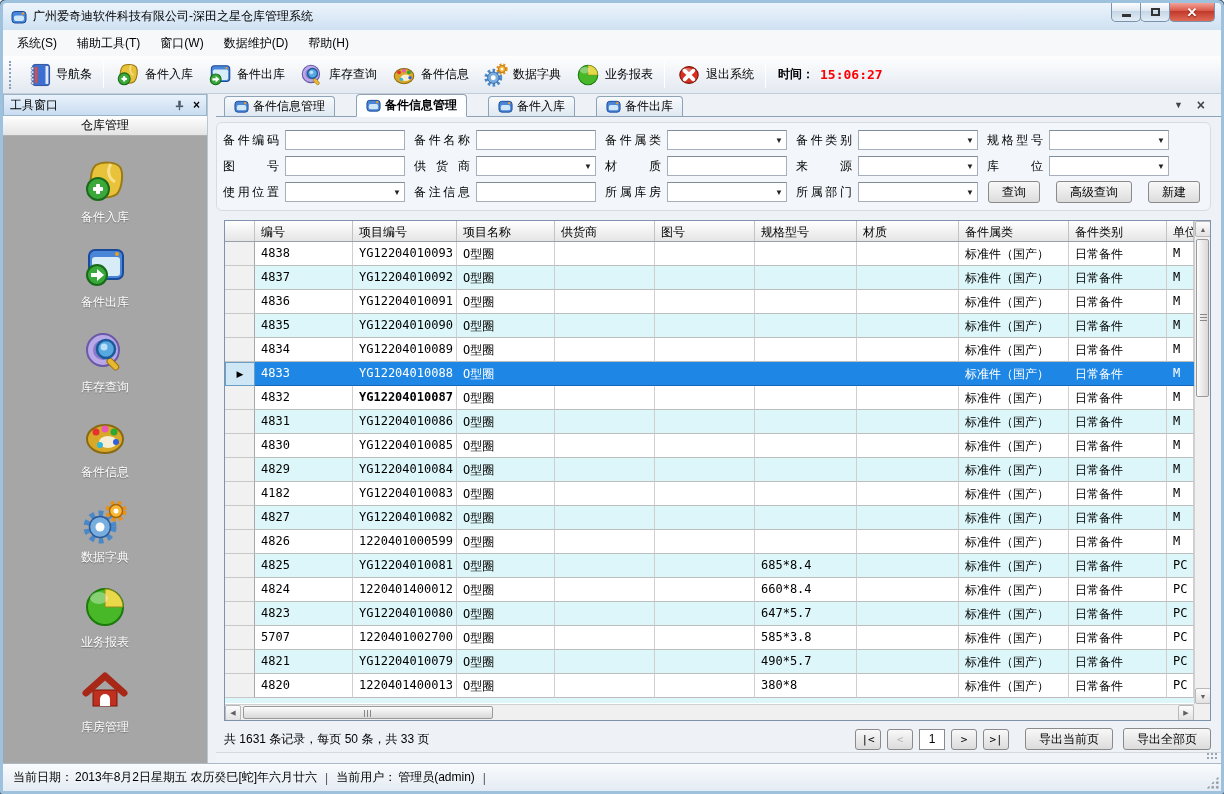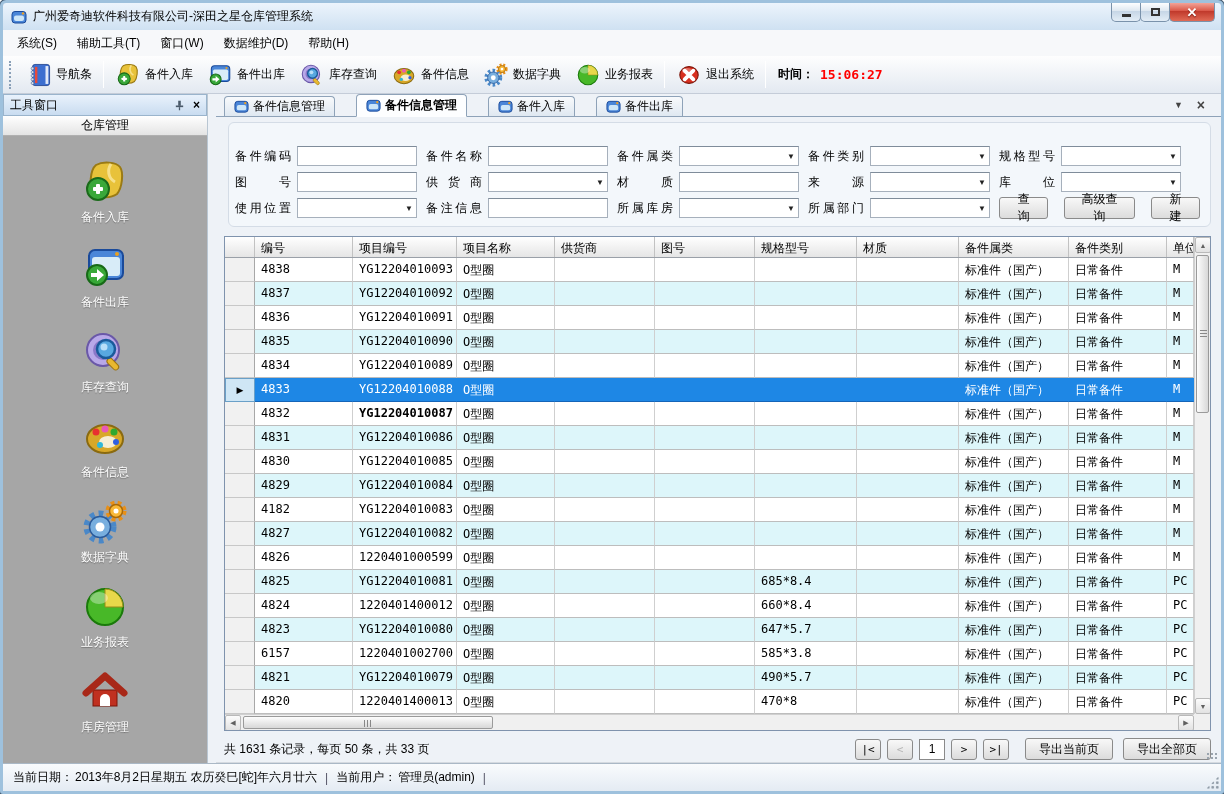--- a/index.html
+++ b/index.html
@@ -62,22 +62,22 @@
     border:1px solid #8ea2b8; border-bottom:none; border-radius:4px 4px 0 0;
     background:linear-gradient(#f8fafc,#dfe8f1); white-space:nowrap; }
   .tab.active { height:23px; background:#fdfeff; font-weight:bold; margin-bottom:-1px; border-bottom:1px solid #fdfeff; }
   .tab-extras { margin-left:auto; display:flex; align-items:center; gap:14px; padding:0 8px 4px 0; color:#444; }
   .tab-chevron { font-size:9px; }
   .tab-close { font-size:14px; font-weight:bold; line-height:1; }
 
   .tabpage { flex:1; display:flex; flex-direction:column; background:#eef2f7; min-height:0; }
 
   
-  .search-panel { margin:5px 10px 3px 12px; background:#f3f7fb; border:1px solid #d4dce6;
-    border-radius:6px; padding:20px 10px 5px 6px; }
+  .search-panel { margin:5px 10px 3px 0; background:#f3f7fb; border:1px solid #d4dce6;
+    border-radius:6px; padding:4px 10px 5px 6px; }
   .s-row { display:flex; align-items:center; height:26px; }
   .s-field { display:flex; align-items:center; width:191px; }
   .s-label { width:56px; text-align:justify; text-align-last:justify; margin-right:6px; white-space:nowrap; }
   .s-input { width:120px; height:20px; border:1px solid #a6b0bc; border-top-color:#7f8c9a;
     background:#fff; font:12px "Liberation Sans",sans-serif; padding:0 3px; }
   .s-combo { width:120px; height:20px; border:1px solid #a6b0bc; border-top-color:#7f8c9a;
     background:#fff; position:relative; }
   .s-combo .arrow { position:absolute; right:3px; top:5px; font-size:8px; color:#222; }
   .s-buttons { flex:1; display:flex; justify-content:flex-end; gap:16px; }
   .btn { height:22px; padding:0 13px; background:linear-gradient(#f8f8f8,#dcdcdc);
@@ -754,21 +754,21 @@
                 <div class="g-cell" style="width: 100px;"></div>
                 <div class="g-cell" style="width: 100px;"></div>
                 <div class="g-cell" style="width: 102px;">647*5.7</div>
                 <div class="g-cell" style="width: 102px;"></div>
                 <div class="g-cell" style="width: 110px;">标准件（国产）</div>
                 <div class="g-cell" style="width: 98px;">日常备件</div>
                 <div class="g-cell" style="width: auto; flex: 1 1 0%; min-width: 0px;">PC</div>
               </div>
               <div class="g-row">
                 <div class="g-gutter"></div>
-                <div class="g-cell" style="width: 98px;">6157</div>
+                <div class="g-cell" style="width: 98px;">5707</div>
                 <div class="g-cell" style="width: 104px;">1220401002700</div>
                 <div class="g-cell" style="width: 98px;">O型圈</div>
                 <div class="g-cell" style="width: 100px;"></div>
                 <div class="g-cell" style="width: 100px;"></div>
                 <div class="g-cell" style="width: 102px;">585*3.8</div>
                 <div class="g-cell" style="width: 102px;"></div>
                 <div class="g-cell" style="width: 110px;">标准件（国产）</div>
                 <div class="g-cell" style="width: 98px;">日常备件</div>
                 <div class="g-cell" style="width: auto; flex: 1 1 0%; min-width: 0px;">PC</div>
               </div>
@@ -785,21 +785,21 @@
                 <div class="g-cell" style="width: 98px;">日常备件</div>
                 <div class="g-cell" style="width: auto; flex: 1 1 0%; min-width: 0px;">PC</div>
               </div>
               <div class="g-row">
                 <div class="g-gutter"></div>
                 <div class="g-cell" style="width: 98px;">4820</div>
                 <div class="g-cell" style="width: 104px;">1220401400013</div>
                 <div class="g-cell" style="width: 98px;">O型圈</div>
                 <div class="g-cell" style="width: 100px;"></div>
                 <div class="g-cell" style="width: 100px;"></div>
-                <div class="g-cell" style="width: 102px;">470*8</div>
+                <div class="g-cell" style="width: 102px;">380*8</div>
                 <div class="g-cell" style="width: 102px;"></div>
                 <div class="g-cell" style="width: 110px;">标准件（国产）</div>
                 <div class="g-cell" style="width: 98px;">日常备件</div>
                 <div class="g-cell" style="width: auto; flex: 1 1 0%; min-width: 0px;">PC</div>
               </div>
               <div class="g-partial"></div>
             </div>
 
           <div class="vscroll">
             <div class="sc-btn v-up">▲</div>

